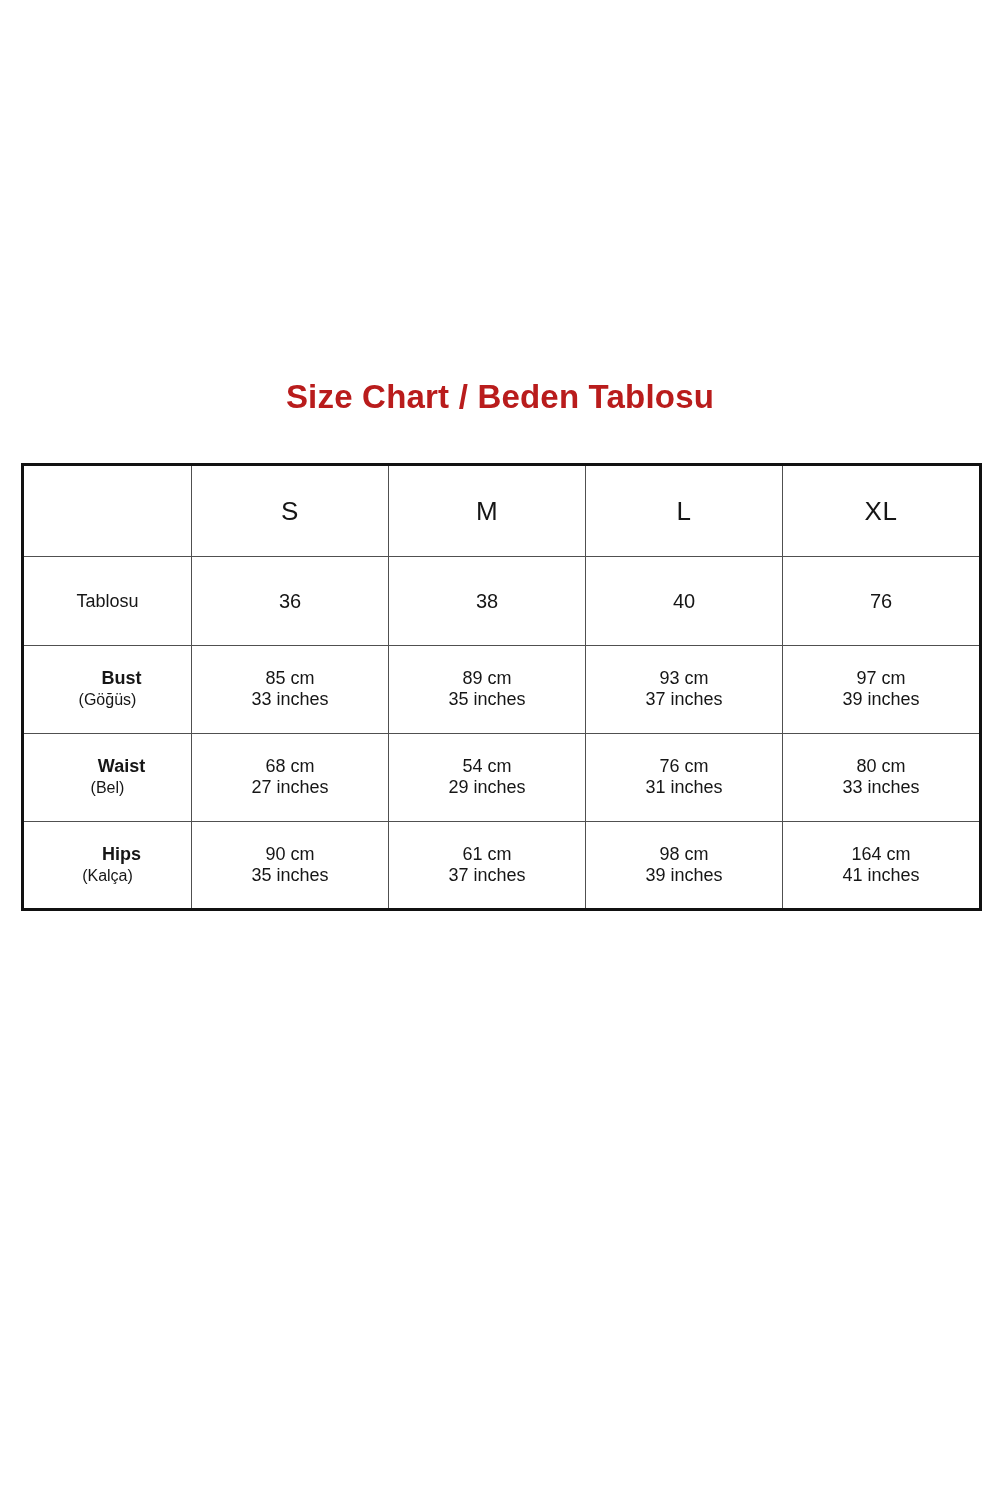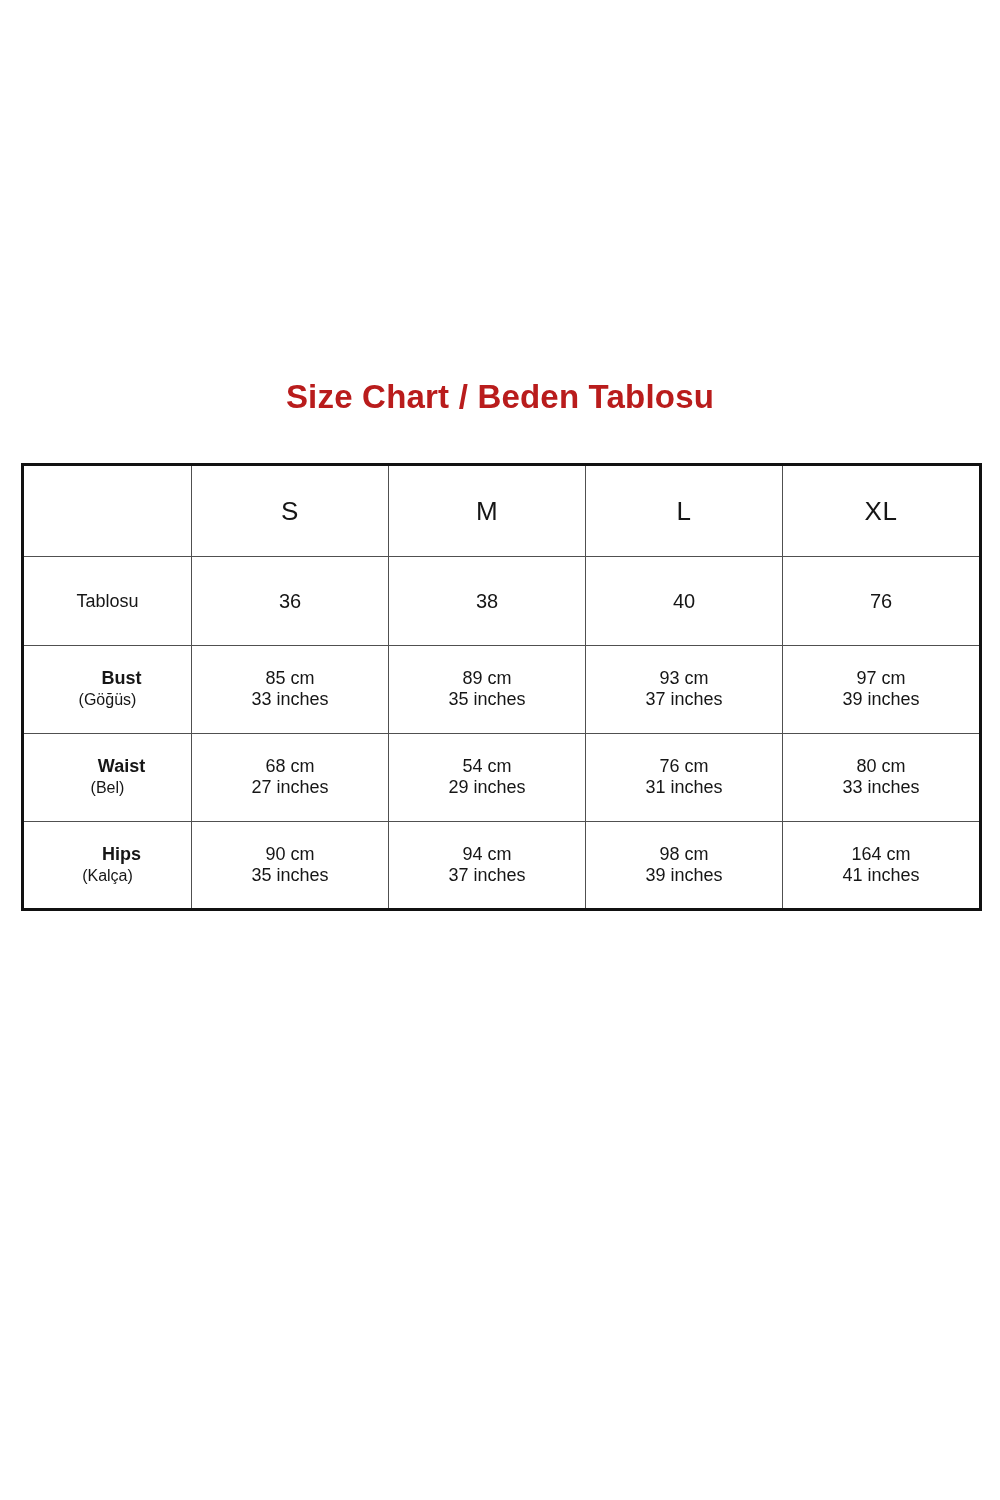--- a/index.html
+++ b/index.html
@@ -157,21 +157,21 @@
     <tr>
       <th>
         <span class="row-label">Hips</span>
         <span class="row-sublabel">(Kalça)</span>
       </th>
       <td>
         <span class="cell-line">90 cm</span>
         <span class="cell-line">35 inches</span>
       </td>
       <td>
-        <span class="cell-line">94 cm</span>
+        <span class="cell-line">61 cm</span>
         <span class="cell-line">37 inches</span>
       </td>
       <td>
         <span class="cell-line">98 cm</span>
         <span class="cell-line">39 inches</span>
       </td>
       <td>
         <span class="cell-line">164 cm</span>
         <span class="cell-line">41 inches</span>
       </td>

